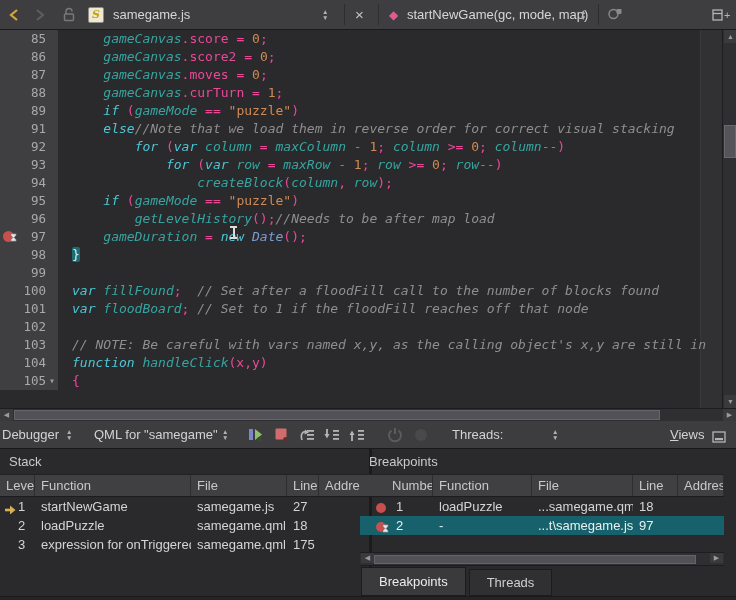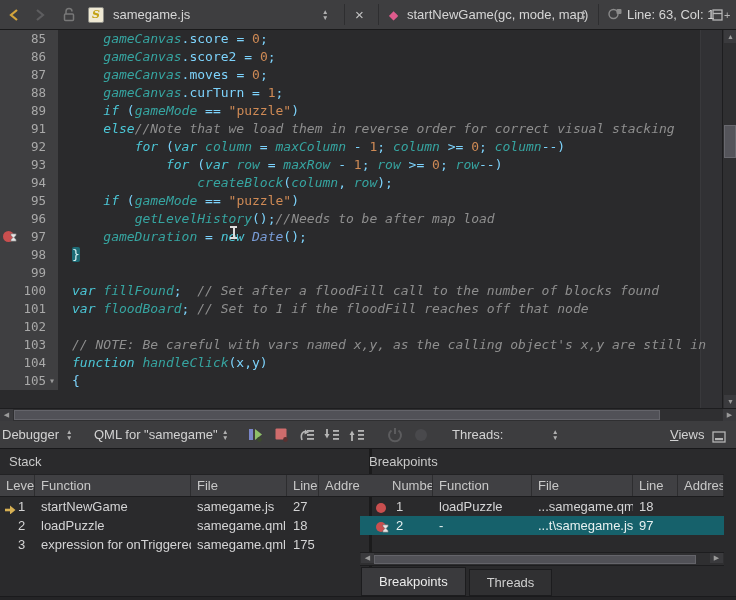--- a/index.html
+++ b/index.html
@@ -24,21 +24,21 @@
     background:#2a2a2c; overflow:hidden; }
   .margin-tint { position:absolute; left:700px; top:0; width:22px; height:378px;
     background:#313134; border-left:1px solid #39393c; }
   .code-line { position:relative; display:flex; height:18px; line-height:18px;
     font-family:"DejaVu Sans Mono",monospace; font-size:13px; white-space:pre; overflow:hidden; }
   .gutter { flex:0 0 58px; display:flex; background:#3f3f41; color:#a9a9a9; }
   .g-margin { width:20px; position:relative; }
   .g-num { width:26px; text-align:right; font-size:12.5px; }
   .g-fold { width:12px; text-align:center; color:#9a9a9a; font-size:10px; }
   .code-text { padding-left:14px; position:relative; z-index:1; }
-  .tk-p { color:#7dd3fc;margin-top:25px; }
+  .tk-p { color:#ec4899;margin-top:25px; }
   .tk-k { color:#4cc7d7; font-style:italic; }
   .tk-i { color:#36a5a1; font-style:italic; }
   .tk-s { color:#cf8a55; }
   .tk-n { color:#cf8a55; }
   .tk-c { color:#8e8e8e; font-style:italic; }
   .tk-t { color:#7a9eda; font-style:italic; }
   .tk-b { color:#d9f2f4; background:#1d6b75; border-radius:2px; }
   .bp-dot { position:relative; display:inline-block; width:11px; height:11px;
     border-radius:50%; background:#c94f4f; }
   .bp-dot svg { position:absolute; }
@@ -153,23 +153,20 @@
           <i>▲</i>
           <i>▼</i>
         </span>
       </div>
     <div class="sep-v" style="left:598px"></div>
     <div class="tt" style="left:607px">
       <svg width="16" height="15" viewBox="0 0 16 15">
           <circle cx="6.5" cy="7" r="4.5" fill="none" stroke="#8a8a8a" stroke-width="1.4"></circle>
           <rect x="9.5" y="2" width="5" height="5" rx="1" fill="#8a8a8a"></rect>
         </svg>
-    </div>
-    <div class="tt" style="left:627px">
-      <span>Line: 63, Col: 1</span>
     </div>
     <div class="tt" style="left:712px">
       <svg width="11" height="12" viewBox="0 0 11 12">
           <rect x="1" y="1" width="9" height="10" fill="none" stroke="#b4b4b4" stroke-width="1.3"></rect>
           <line x1="1" y1="4.5" x2="10" y2="4.5" stroke="#b4b4b4" stroke-width="1.3"></line>
         </svg>
       <span style="font-size:11px; color:#b4b4b4; margin-left:1px">+</span>
     </div>
   </div>
 

